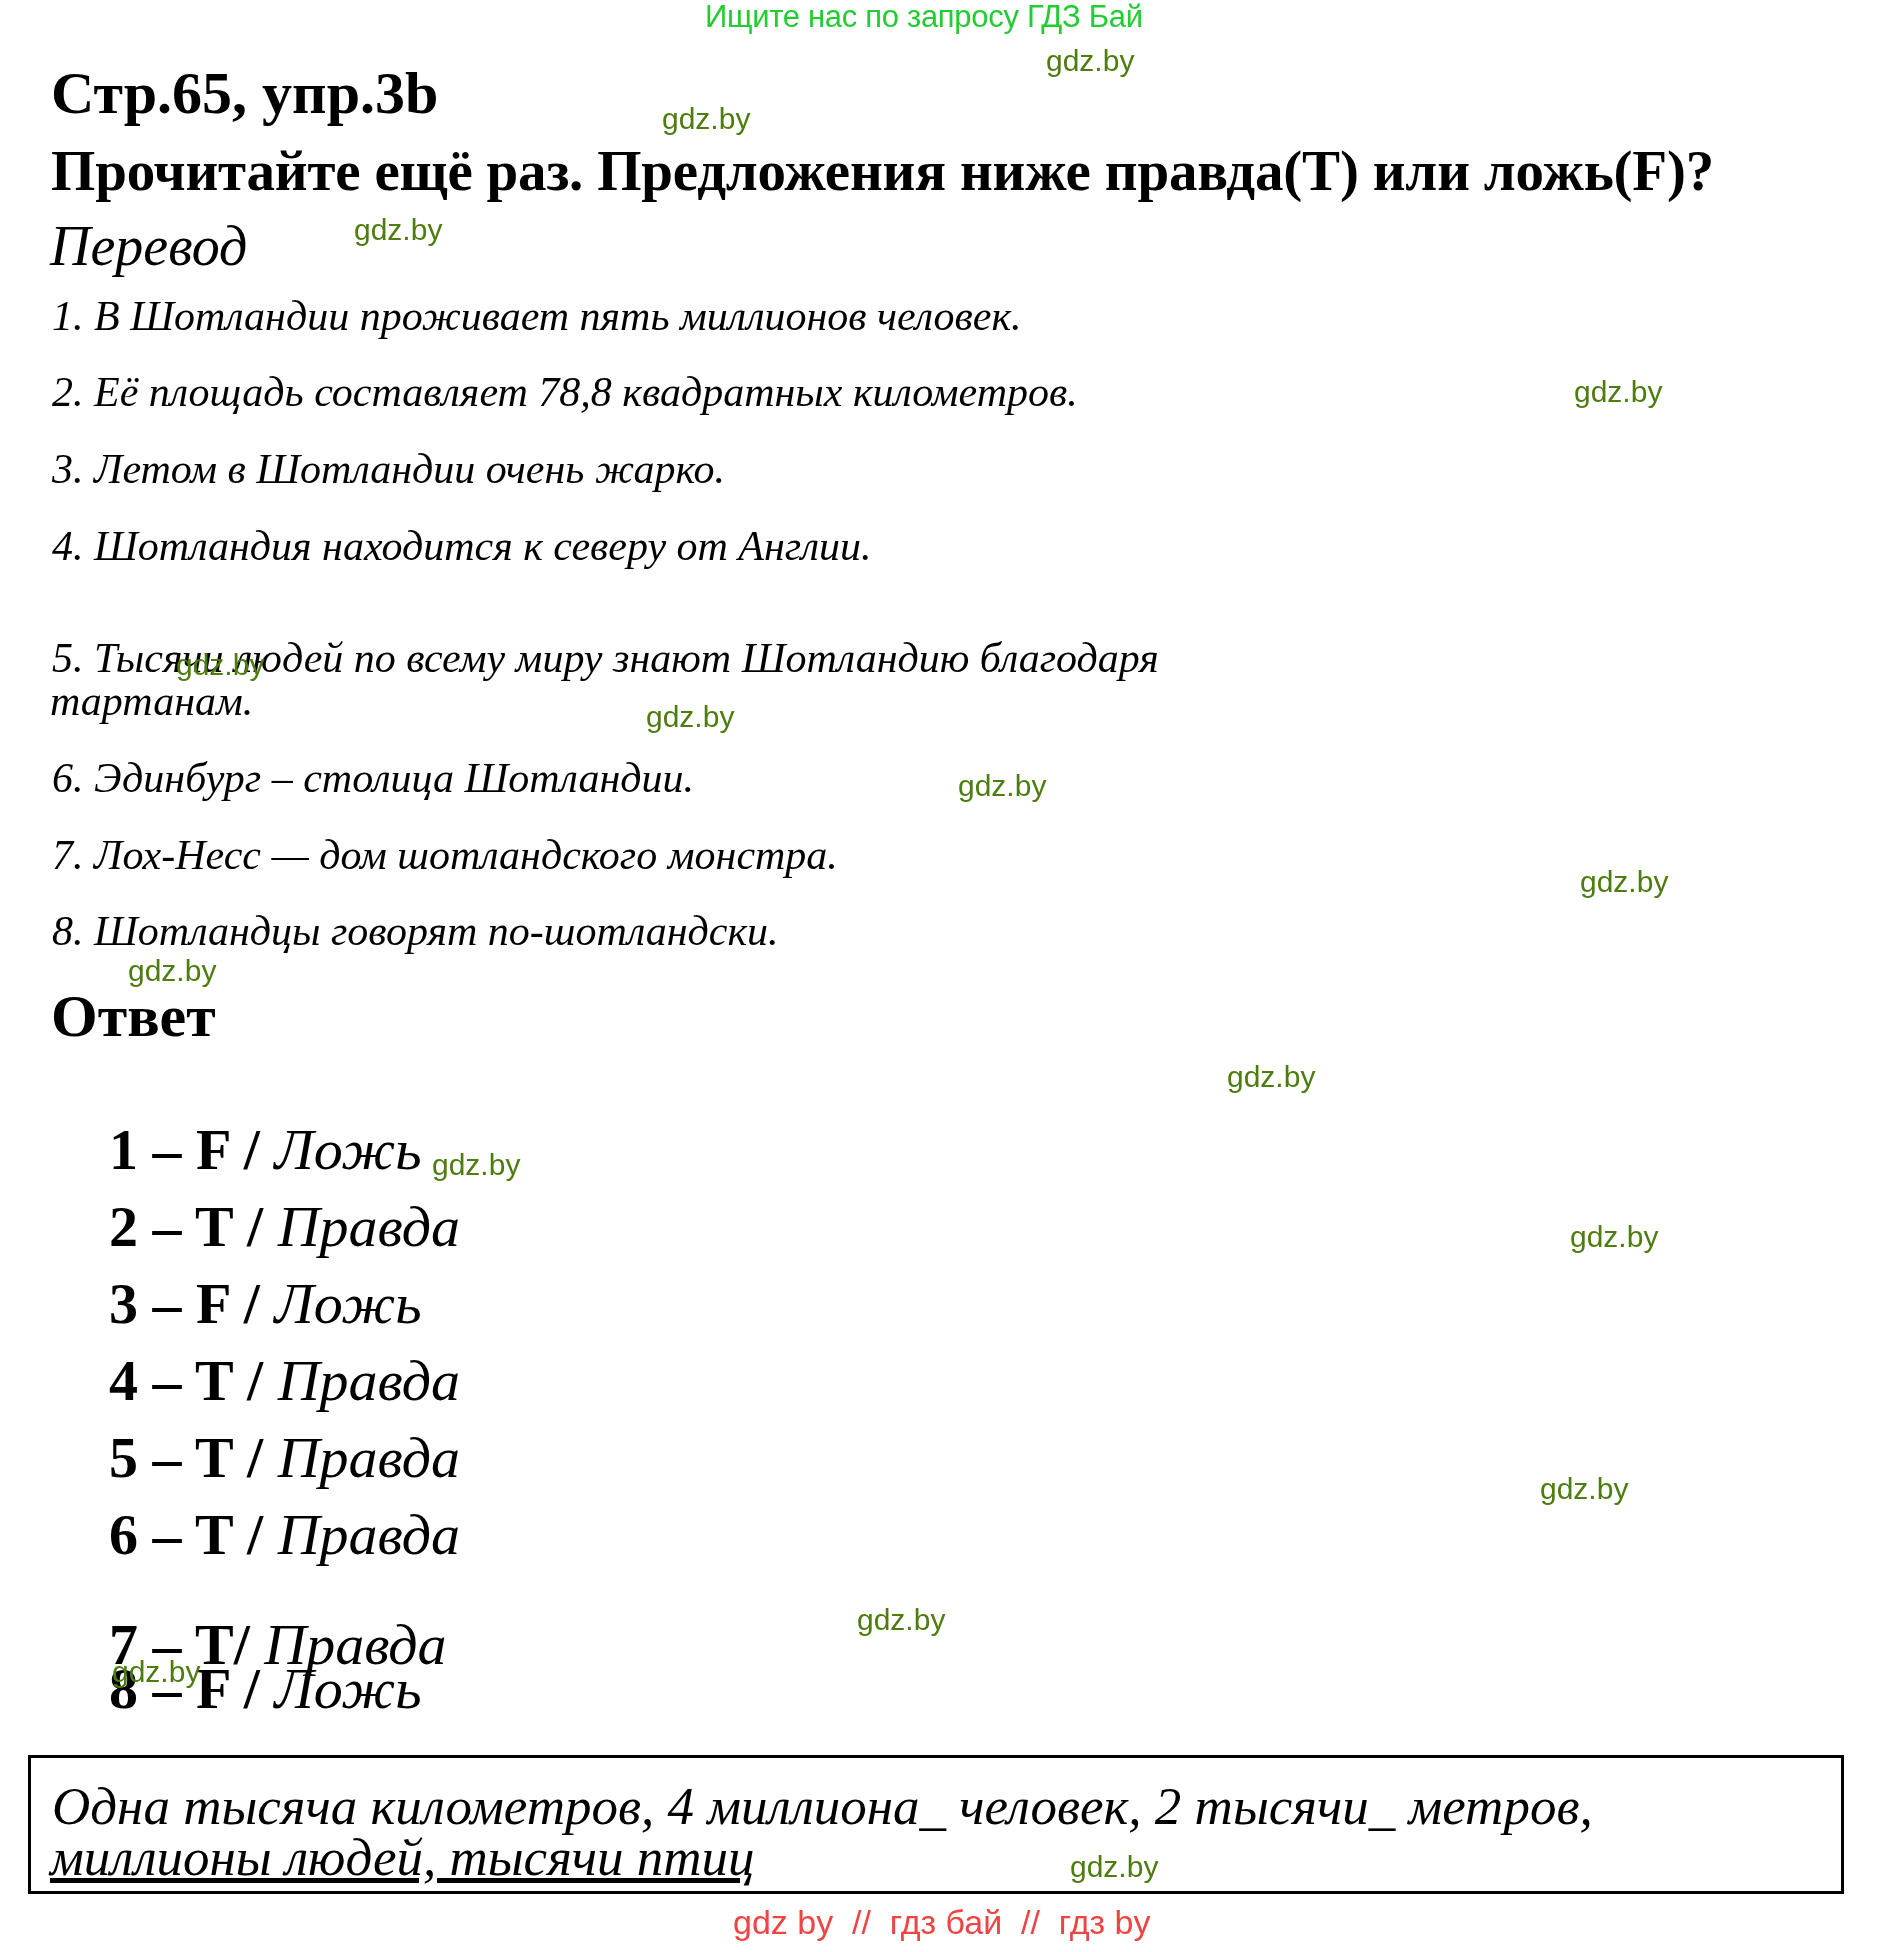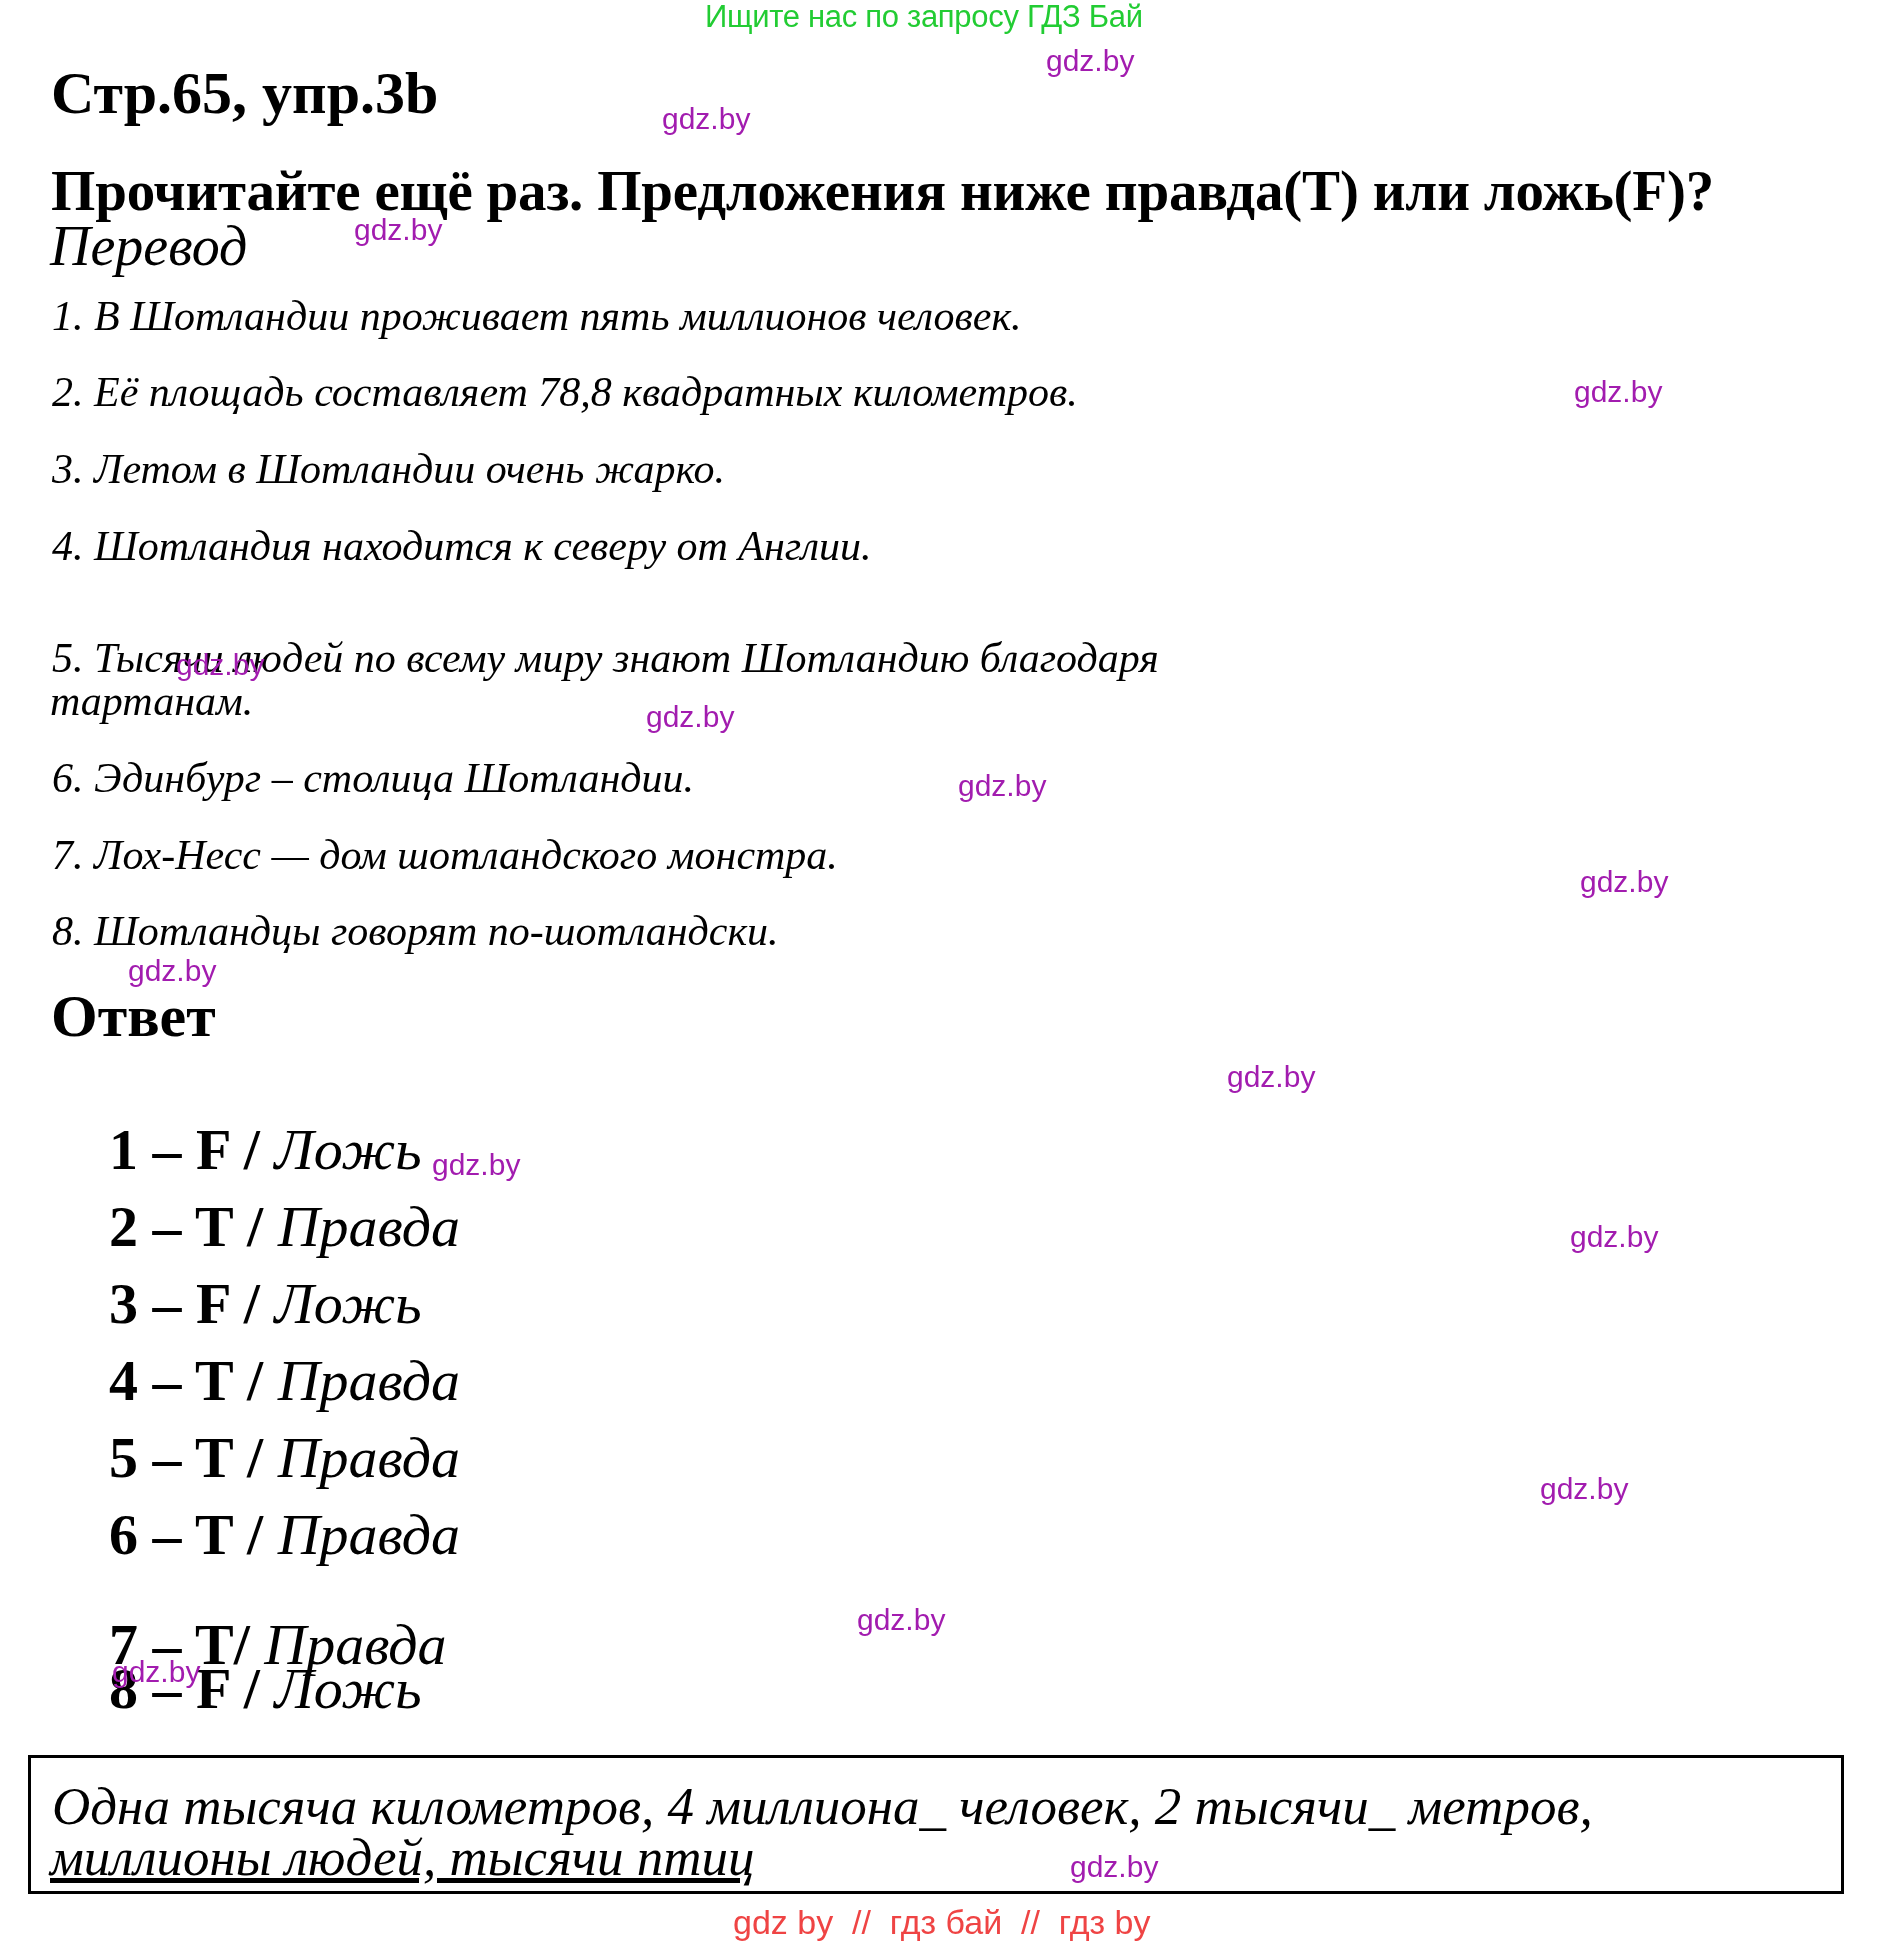--- a/index.html
+++ b/index.html
@@ -7,28 +7,28 @@
     width:1884px; height:1952px; position:relative; overflow:hidden;
     background:#ffffff; color:#000000;
   }
   .abs { position:absolute; white-space:pre; line-height:1; }
   .serif { font-family:"Liberation Serif", "DejaVu Serif", serif; }
   .sans { font-family:"Liberation Sans", "DejaVu Sans", sans-serif; }
   .promo {
     font-size:31px; color:#22cc33; letter-spacing:-0.3px;
   }
   .title { font-size:60px; font-weight:bold; }
-  .heading { font-size:57px; font-weight:bold; letter-spacing:-0.2px;margin-top:20px; }
+  .heading { font-size:57px; font-weight:bold; letter-spacing:-0.2px; }
   .sub { font-size:56px; font-style:italic; }
   .item { font-size:42px; font-style:italic; }
   .answer-label { font-size:60px; font-weight:bold; }
   .ans { font-size:58px; }
   .ans .key { font-weight:bold; font-style:normal; }
   .ans .val { font-style:italic; font-weight:normal; }
-  .wm { font-size:30px; color:#a21caf; }
+  .wm { font-size:30px; color:#4d7c0f; }
   .box {
     position:absolute; left:28px; top:1755px; width:1810px; height:133px;
     border:3px solid #000000;
   }
   .box-text { font-size:53px; font-style:italic; }
   .footer { font-size:34px; color:#ef4444;text-align:center; }
 </style>
 </head>
 <body>
 

